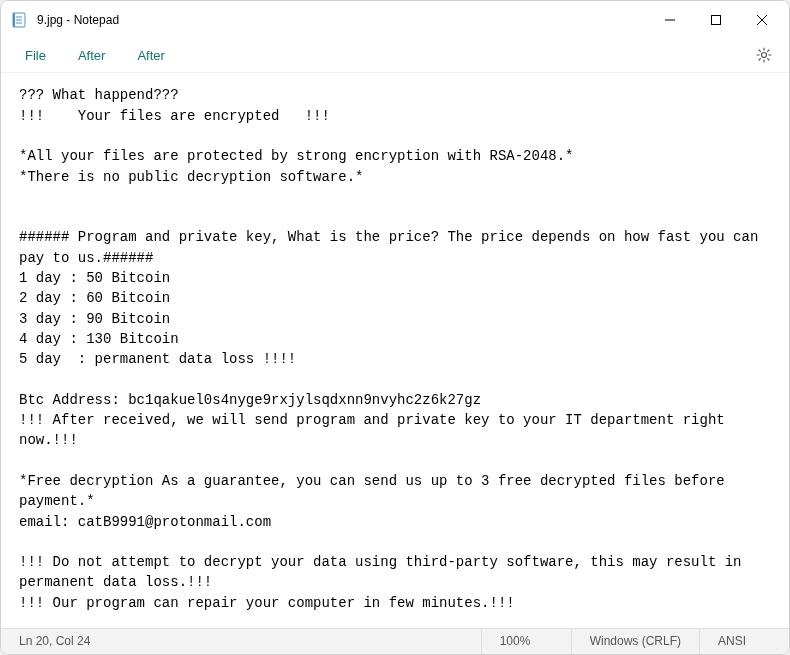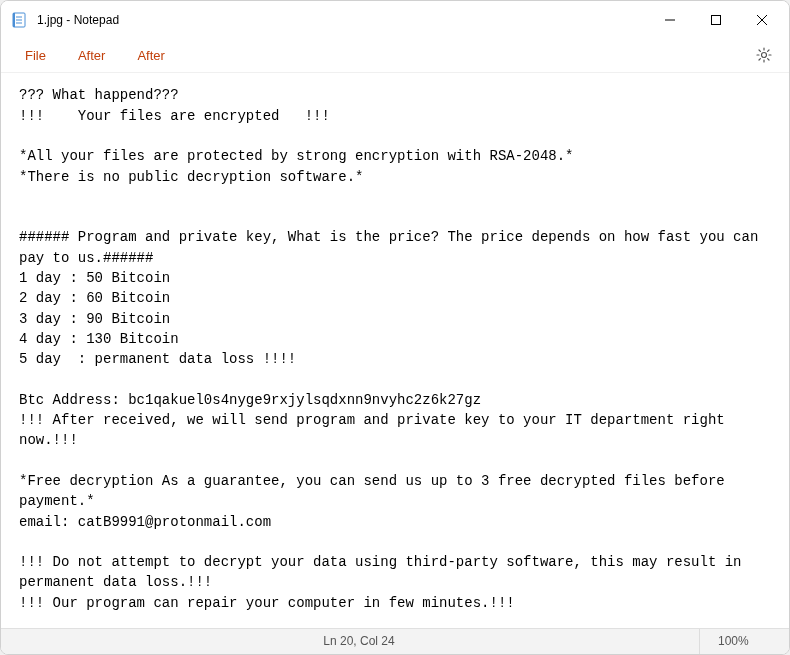--- a/index.html
+++ b/index.html
@@ -55,21 +55,21 @@
       height: 36px;
       display: flex;
       align-items: center;
       padding: 0 8px;
       background: #ffffff;
       border-bottom: 1px solid #f0f0f0;
     }
     .menu-item {
       padding: 6px 16px;
       font-size: 13px;
-      color: #c2410c;
+      color: #0f766e;
       cursor: pointer;
       border-radius: 3px;
     }
     .menu-spacer { flex-grow: 1; }
     .settings-btn {
       width: 34px;
       height: 34px;
       display: flex;
       align-items: center;
       justify-content: center;
@@ -89,21 +89,20 @@
       background: #ffffff;
     }
     .statusbar {
       height: 28px;
       background: #f3f3f3;
       border-top: 1px solid #e0e0e0;
       display: flex;
       align-items: center;
       font-size: 12px;
       color: #555;
-      text-align: center;
     }
     .status-left {
       padding-left: 18px;
       flex-grow: 1;
     }
     .status-cell {
       padding: 0 18px;
       border-left: 1px solid #ddd;
       height: 100%;
       display: flex;
@@ -136,21 +135,21 @@
   <div class="titlebar">
     <span class="titlebar-icon">
       <svg viewBox="0 0 16 16">
         <rect x="2" y="1" width="12" height="14" rx="1" fill="#fff" stroke="#4a8fd6" stroke-width="1"></rect>
         <line x1="5" y1="5" x2="11" y2="5" stroke="#4a8fd6" stroke-width="1"></line>
         <line x1="5" y1="8" x2="11" y2="8" stroke="#4a8fd6" stroke-width="1"></line>
         <line x1="5" y1="11" x2="11" y2="11" stroke="#4a8fd6" stroke-width="1"></line>
         <rect x="2" y="1" width="2" height="14" fill="#4a8fd6"></rect>
       </svg>
     </span>
-    <span class="title-text">1.jpg - Notepad</span>
+    <span class="title-text">9.jpg - Notepad</span>
     <div class="window-controls">
       <div class="win-btn">
         <svg width="10" height="10" viewBox="0 0 10 10">
             <line x1="0" y1="5" x2="10" y2="5" stroke="#000" stroke-width="1"></line>
           </svg>
       </div>
       <div class="win-btn">
         <svg width="10" height="10" viewBox="0 0 10 10">
             <rect x="0.5" y="0.5" width="9" height="9" fill="none" stroke="#000" stroke-width="1"></rect>
           </svg>
@@ -198,15 +197,17 @@
 email: catB9991@protonmail.com
 
 !!! Do not attempt to decrypt your data using third-party software, this may result in permanent data loss.!!!
 !!! Our program can repair your computer in few minutes.!!!
 
 7808</div>
 
   <div class="statusbar">
     <div class="status-left">Ln 20, Col 24</div>
     <div class="status-cell">100%</div>
+    <div class="status-cell">Windows (CRLF)</div>
+    <div class="status-cell">ANSI</div>
   </div>
 
 </div>
 
 </body></html>

